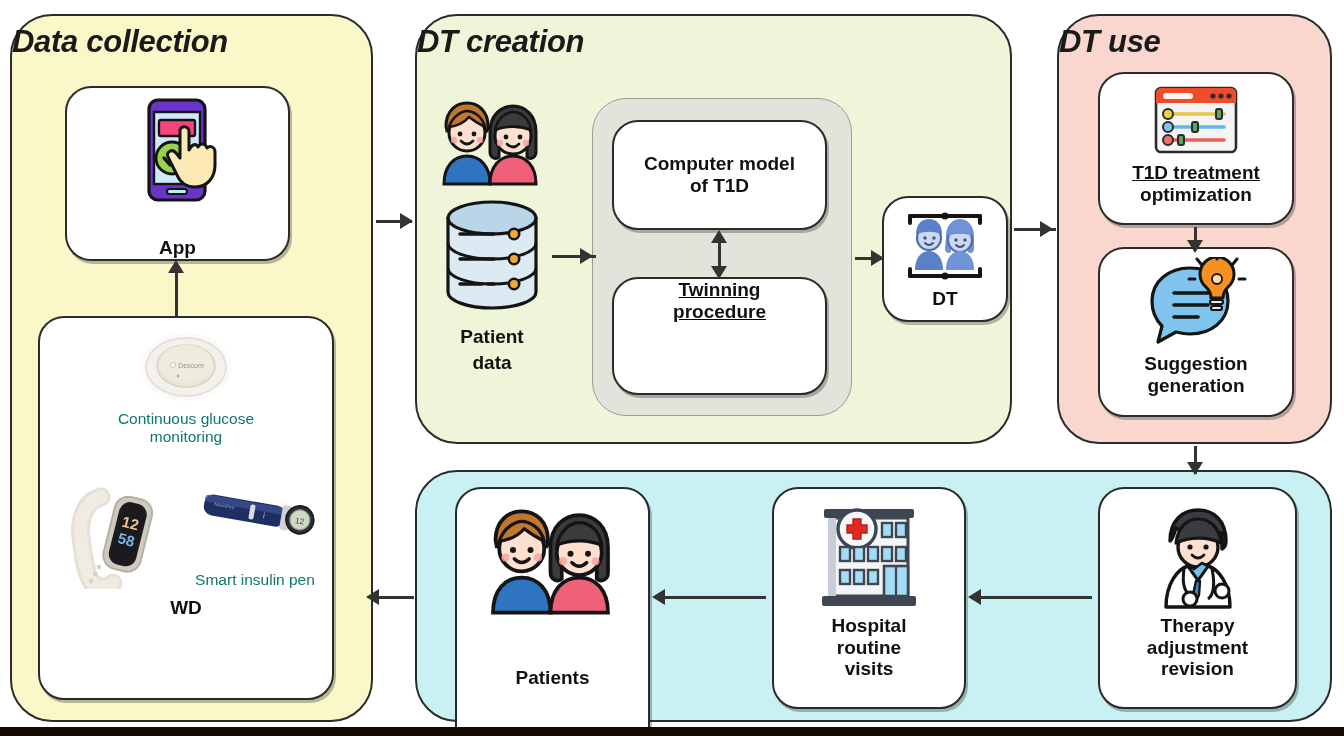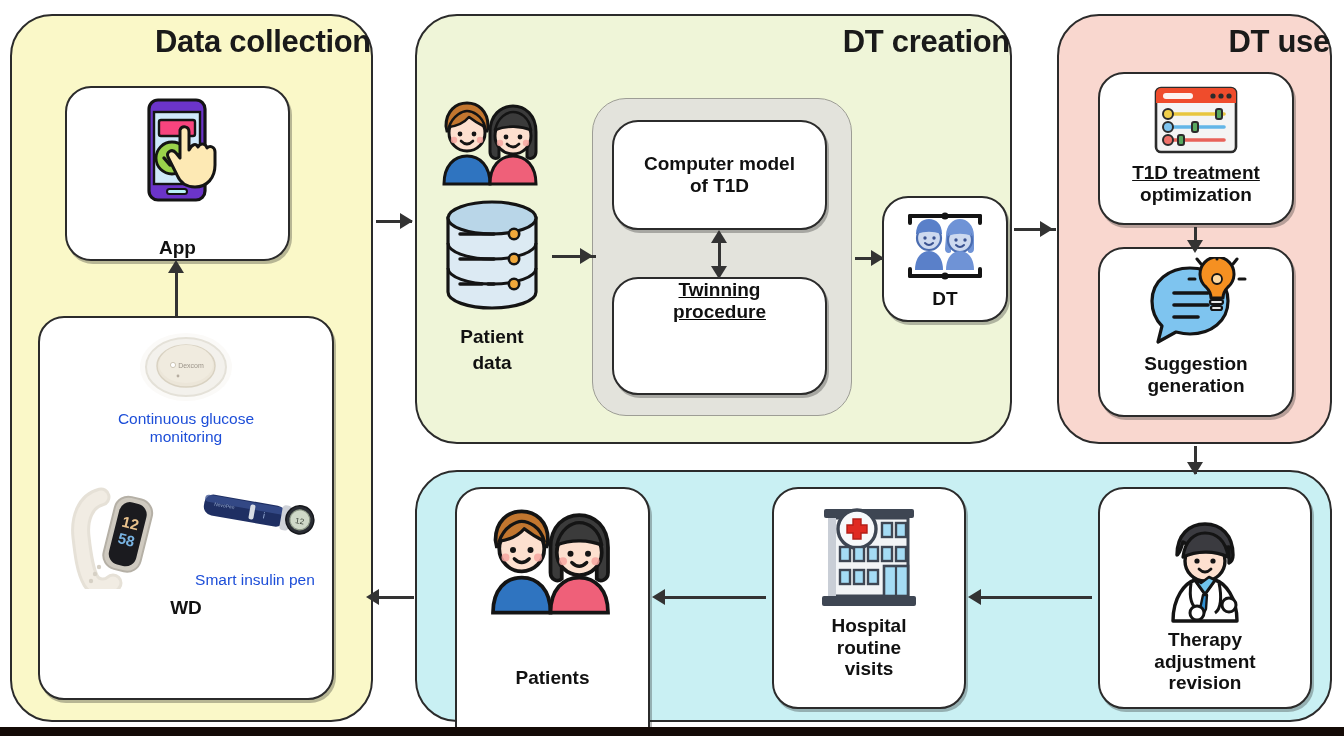--- a/index.html
+++ b/index.html
@@ -22,25 +22,26 @@
 
   
   .panel {
     position: absolute;
     border: 2.5px solid #2b2b2b;
     border-radius: 42px;
   }
   .panel-title {
     position: absolute;
     top: 8px; left: 0; right: 0;
-    text-align: right;
+    text-align: left;
     font-size: 31px;
     font-weight: bold;
     color: #1a1a1a;
     letter-spacing: -0.3px;
+    font-style: italic;
   }
   #panel-data      { left: 10px;   top: 14px;  width: 363px; height: 708px; background: #faf8c8; }
   #panel-creation  { left: 415px;  top: 14px;  width: 597px; height: 430px; background: #eff5d8; }
   #panel-use       { left: 1057px; top: 14px;  width: 275px; height: 430px; background: #f9d7cf; }
   #panel-feedback  { left: 415px;  top: 470px; width: 917px; height: 252px; background: #c9f0f3; }
 
   
   .card {
     position: absolute;
     background: #ffffff;
@@ -55,37 +56,37 @@
   .card-label {
     font-size: 19px;
     font-weight: bold;
     color: #111;
     text-align: center;
     line-height: 1.14;
   }
   .card-sub {
     font-size: 15.5px;
     font-weight: normal;
-    color: #1d4ed8;
+    color: #0f766e;
     text-align: center;
     line-height: 1.18;
   }
   .icon-wrap { display:flex; align-items:center; justify-content:center; }
 
   
   #card-app      { left: 65px;  top: 86px;  width: 225px; height: 175px; padding-top: 8px; justify-content: space-between; }
   #card-wd       { left: 38px;  top: 316px; width: 296px; height: 384px; padding-top: 10px; }
   #card-cm       { left: 612px; top: 120px; width: 215px; height: 110px; justify-content:center; }
   #card-tw       { left: 612px; top: 277px; width: 215px; height: 118px; justify-content:flex-start;text-decoration:underline; }
   #card-dt       { left: 882px; top: 196px; width: 126px; height: 126px; padding-top: 6px; }
   #card-opt      { left: 1098px;top: 72px;  width: 196px; height: 153px; padding-top: 8px; }
   #card-sug      { left: 1098px;top: 247px; width: 196px; height: 170px; padding-top: 8px; }
   #card-patients { left: 455px; top: 487px; width: 195px; height: 285px; padding-top: 12px; }
   #card-hosp     { left: 772px; top: 487px; width: 194px; height: 222px; padding-top: 14px; }
-  #card-ther     { left: 1098px;top: 487px; width: 214px; height: 222px; padding-top: 28px; }
+  #card-ther     { left: 1098px;top: 487px; width: 199px; height: 222px; padding-top: 14px; }
 
   
   #twin-wrapper {
     position: absolute;
     left: 592px; top: 98px;
     width: 260px; height: 318px;
     background: #e3e3dc;
     border: 1.6px solid #9d9d95;
     border-radius: 34px;
   }

